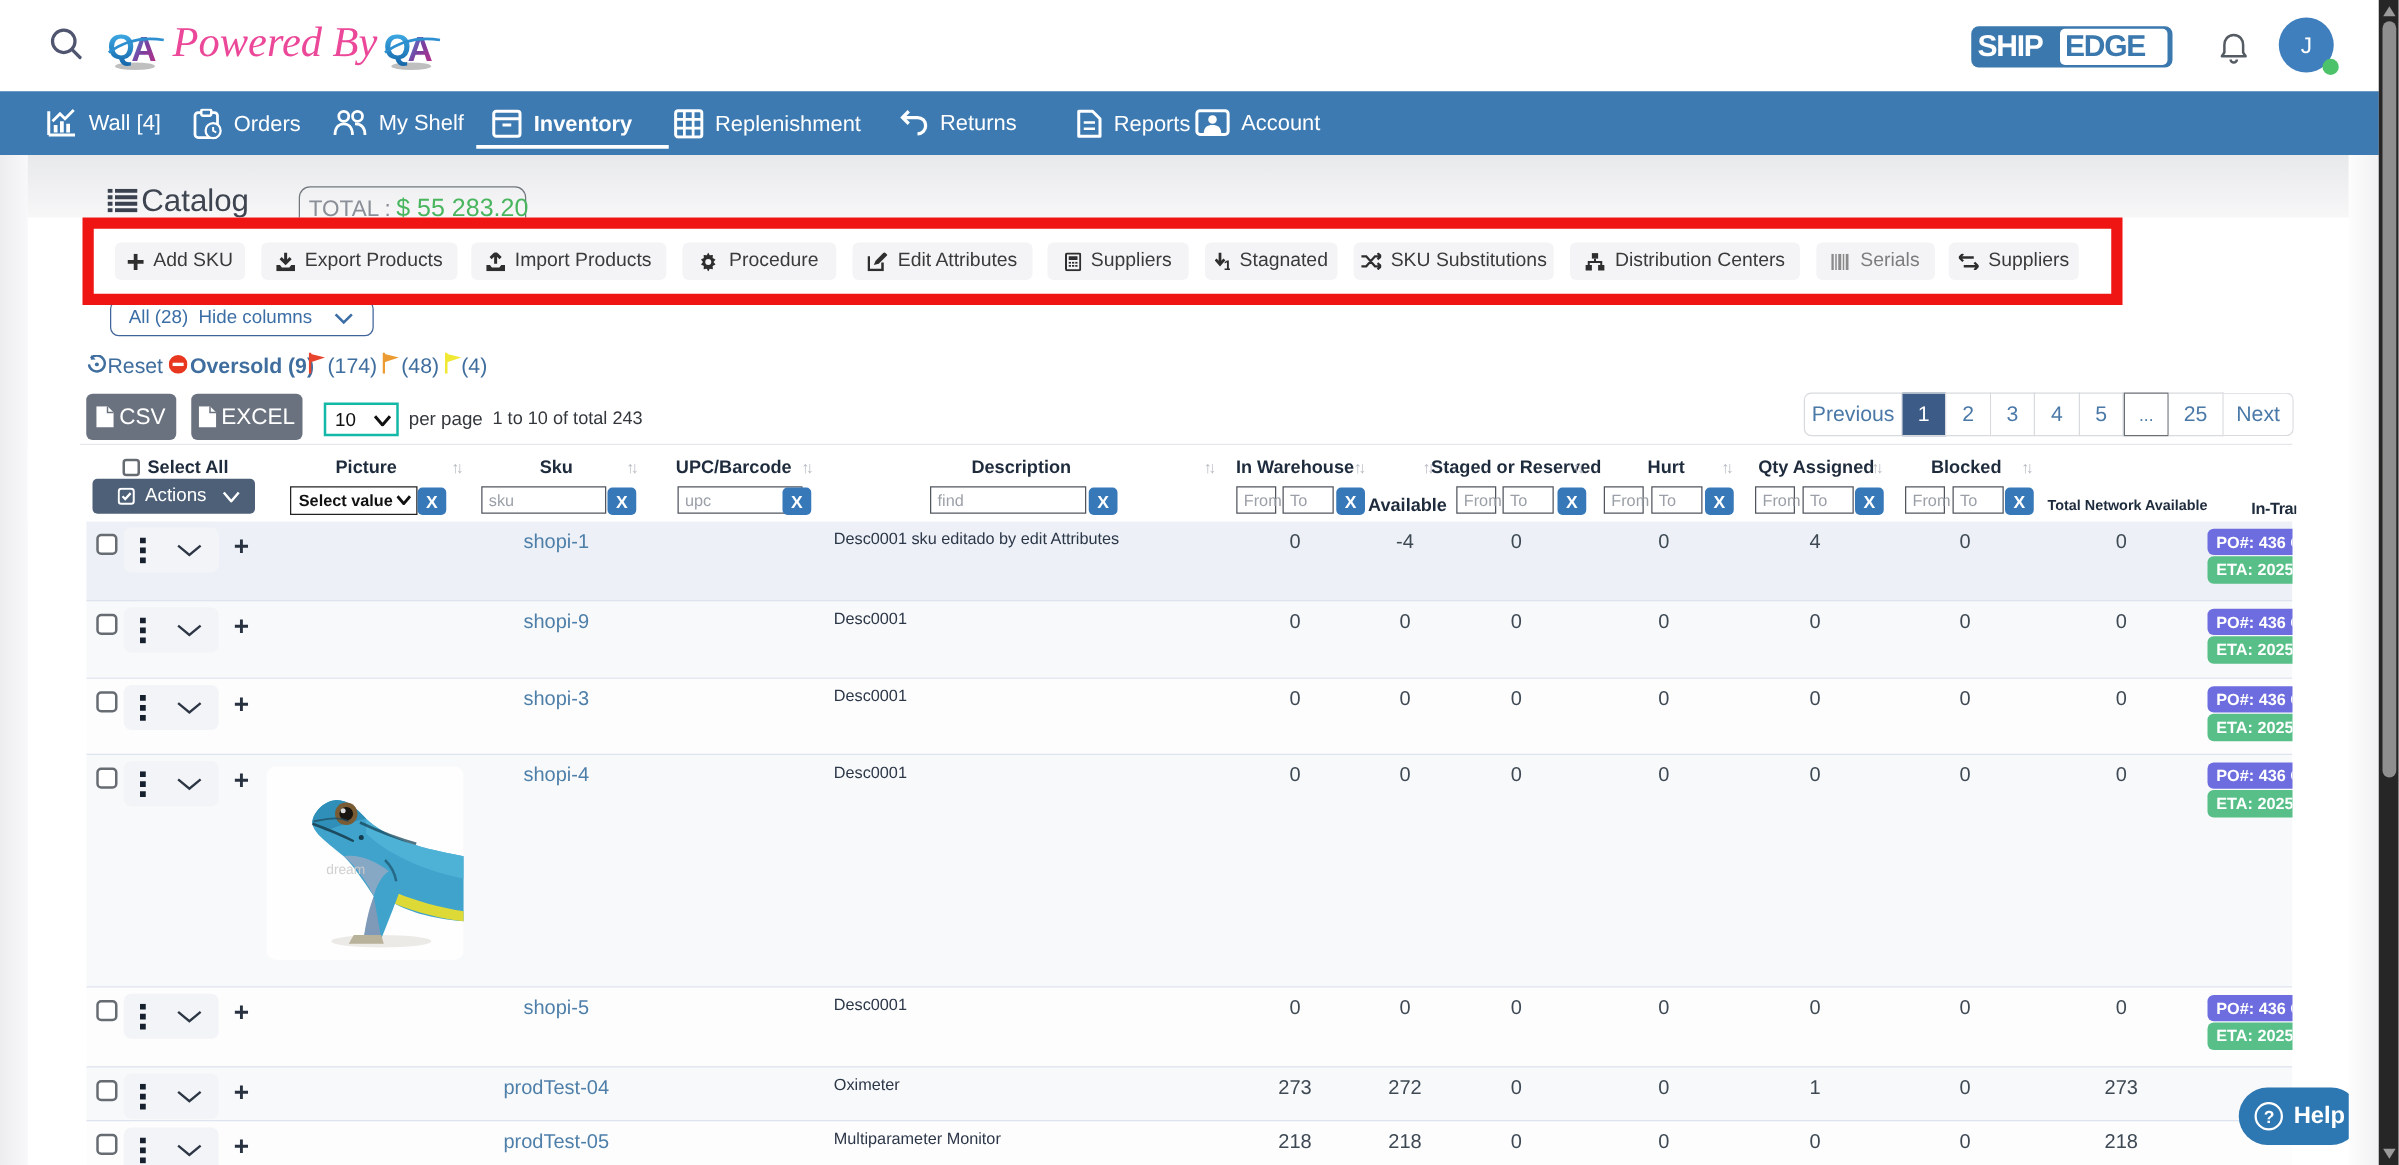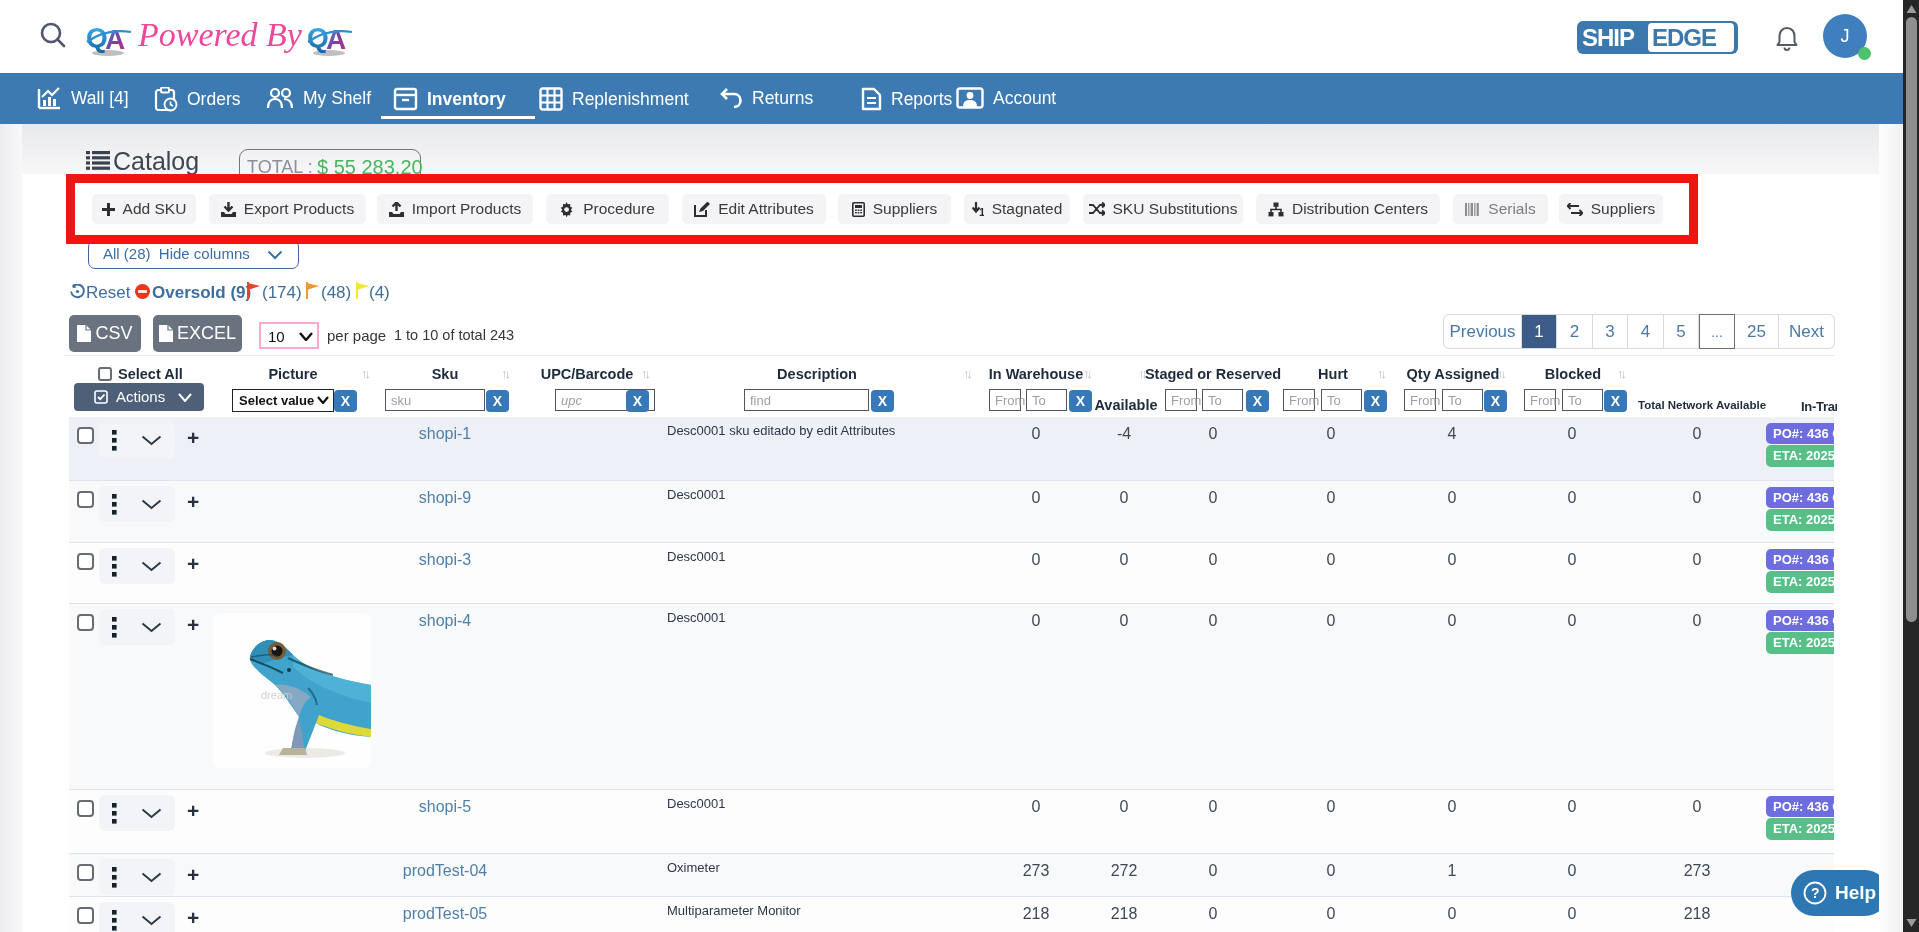--- a/index.html
+++ b/index.html
@@ -302,21 +302,21 @@
     </svg>
   <span>CSV</span>
 </div>
 <div class="abs" style="left:153px;top:315px;width:89px;height:37px;background:#6a7280;border-radius:5px;color:#fff;font-size:18px;display:flex;align-items:center;justify-content:center;gap:4px;">
   <svg width="14" height="17" viewBox="0 0 14 17">
       <path d="M0 0 L9 0 L14 5 L14 17 L0 17 Z" fill="#fff"></path>
       <path d="M9 0 L9 5 L14 5" fill="none" stroke="#6a7280" stroke-width="1.2"></path>
     </svg>
   <span>EXCEL</span>
 </div>
-<div class="abs" style="left:259px;top:322px;width:60px;height:27px;border:2px solid #f9a8d4;background:#fff;box-sizing:border-box;">
+<div class="abs" style="left:259px;top:322px;width:60px;height:27px;border:2px solid #14b8a6;background:#fff;box-sizing:border-box;">
   <span class="abs" style="left:7px;top:4px;font-size:15px;color:#111;">10</span>
   <svg class="abs" style="left:38px;top:8px;" width="14" height="9" viewBox="0 0 14 9">
       <path d="M1 1 L7 8 L13 1" stroke="#111" stroke-width="2.4" fill="none"></path>
     </svg>
 </div>
 <div class="abs" style="left:327px;top:327px;font-size:15px;color:#33373c;">per page</div>
 <div class="abs" style="left:394px;top:327px;font-size:14.5px;color:#33373c;">1 to 10 of total 243</div>
 
 <div class="pag" style="left:1443px;width:79px;border-left:1px solid #d8dade;border-radius:6px 0 0 6px;">Previous</div>
 <div class="pag" style="left:1522px;width:35px;background:#3d5b87;color:#fff;">1</div>
@@ -370,21 +370,21 @@
 
 <div class="abs" style="left:232px;top:389px;width:100px;height:21px;border:1.5px solid #222;background:#fff;">
   <span class="abs" style="left:6px;top:3px;font-size:13px;font-weight:bold;color:#111;">Select value</span>
   <svg class="abs" style="left:84px;top:6px;" width="12" height="8" viewBox="0 0 12 8">
       <path d="M1 1 L6 7 L11 1" stroke="#111" stroke-width="2.2" fill="none"></path>
     </svg>
 </div>
 <div class="xbtn" style="left:334px;">X</div>
 <div class="finput" style="left:385px;width:93px;">sku</div>
 <div class="xbtn" style="left:486px;">X</div>
-<div class="finput" style="left:555px;width:93px;font-style:italic;">upc</div>
+<div class="finput" style="left:542px;width:93px;">upc</div>
 <div class="xbtn" style="left:626px;">X</div>
 <div class="finput" style="left:744px;width:118px;">find</div>
 <div class="xbtn" style="left:871px;">X</div>
 <div class="finput" style="left:989px;width:25px;">From</div>
 <div class="finput" style="left:1026px;width:34px;">To</div>
 <div class="xbtn" style="left:1069px;">X</div>
 <div class="finput" style="left:1165px;width:25px;">From</div>
 <div class="finput" style="left:1202px;width:34px;">To</div>
 <div class="xbtn" style="left:1246px;">X</div>
 <div class="finput" style="left:1283px;width:25px;">From</div>

